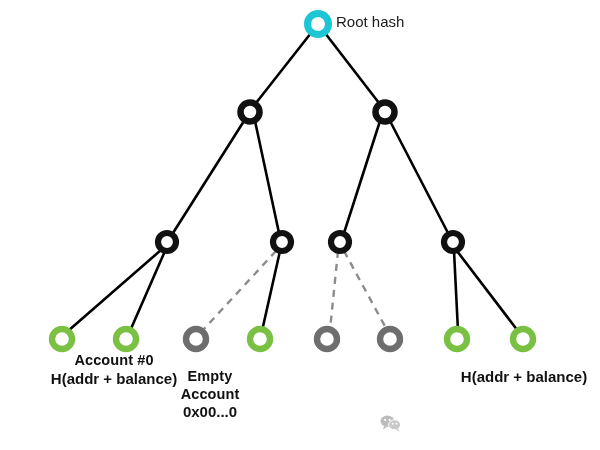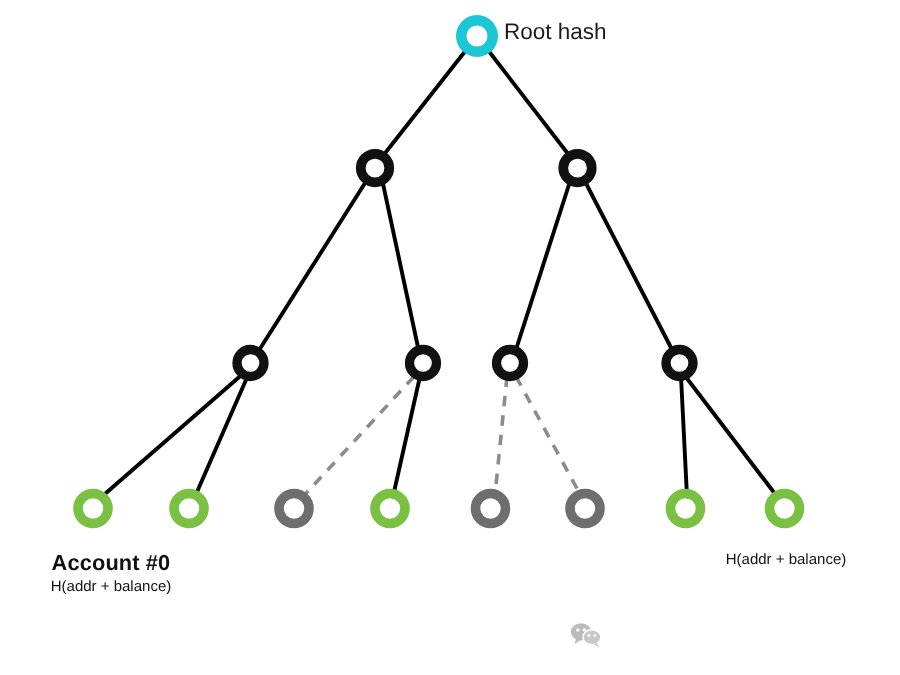--- a/index.html
+++ b/index.html
@@ -42,27 +42,28 @@
     text-align: center;
     font-size: 14.5px;
     color: #111111;
   }
   .acct-block .b {
     font-weight: bold;
     font-size: 14.5px;
     letter-spacing: 0.1px;
   }
   .acct-block .n {
-    font-weight: normal;
-    font-size: 10px;
+    font-weight: bold;
+    font-size: 15px;
   }
   #acct0 {
     left: 0px;
-    top: 368px;
+    top: 352px;
     width: 148px;
+    padding-left: 40px;
   }
   #empty-acct {
     left: 150px;
     top: 368px;
     width: 120px;
   }
   #acctn {
     left: 448px;
     top: 368px;
     width: 150px;
@@ -140,20 +141,25 @@
     </g>
   </svg>
 
   <div class="lbl root-label">Root hash</div>
 
   <div class="lbl acct-block" id="acct0">
     <div class="b">Account #0</div>
     <div class="n">H(addr + balance)</div>
   </div>
 
+  <div class="lbl acct-block" id="empty-acct">
+    <div class="b">Empty</div>
+    <div class="b">Account</div>
+    <div class="n">0x00...0</div>
+  </div>
 
   <div class="lbl acct-block" id="acctn">
     <div class="n">H(addr + balance)</div>
   </div>
 
   <div class="watermark">
     <span class="wechat-icon">
       <svg viewBox="0 0 24 20" width="22" height="18">
         <ellipse cx="8" cy="8" rx="7.6" ry="6.4" fill="#b9b9b9"></ellipse>
         <polygon points="4.5,13 3,17.2 7.2,14.6" fill="#b9b9b9"></polygon>

